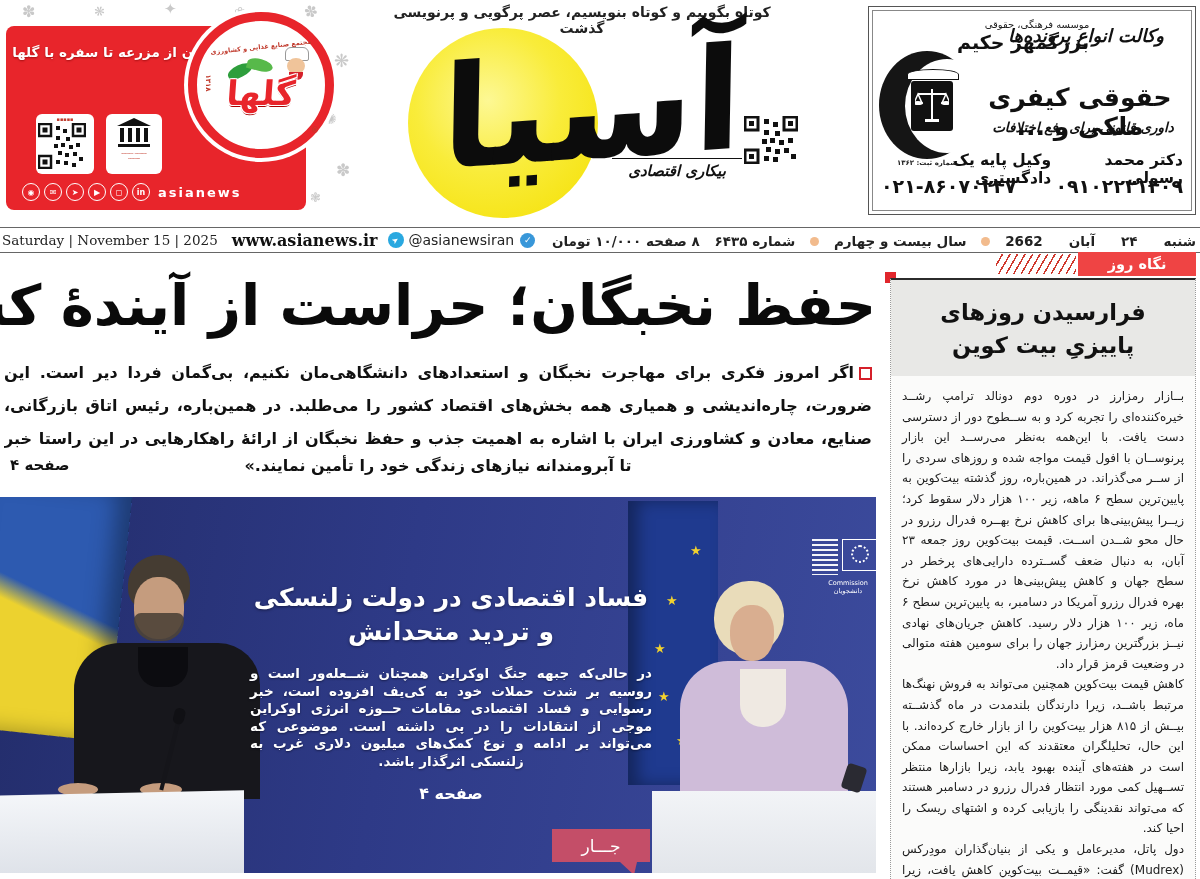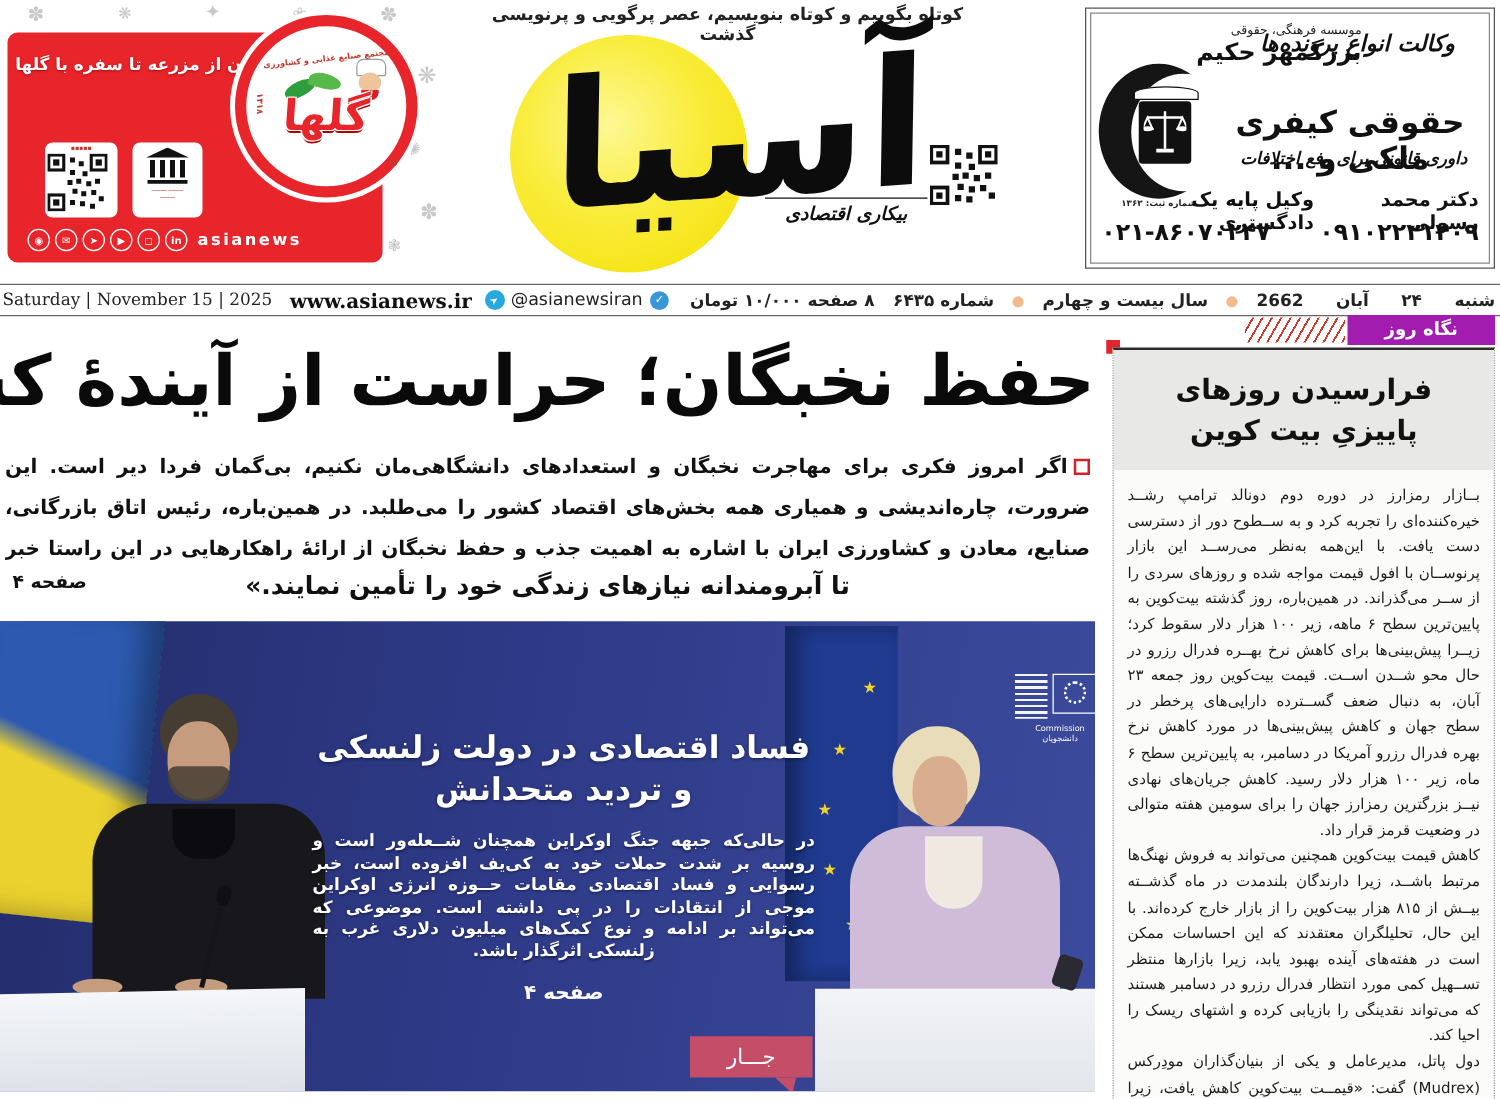--- a/index.html
+++ b/index.html
@@ -88,21 +88,21 @@
          justify-content:space-between;direction:rtl;font-size:13.5px;font-weight:bold;color:#222}
   .dl-dot{width:9px;height:9px;border-radius:50%;background:#f2bb8d}
   .dl-date{display:flex;gap:26px}
 
   
   .headline{left:0;top:258px;width:876px;height:96px;text-align:center;font-size:56px;font-weight:bold;color:#0a0a0a;
             direction:rtl;line-height:96px;white-space:nowrap;letter-spacing:-1px}
   .lead-body{left:4px;top:356px;width:868px;height:100px;overflow:hidden;direction:rtl;text-align:justify;
              font-size:16px;font-weight:bold;line-height:33px;color:#111}
   .lead-bullet{display:inline-block;width:9px;height:9px;border:2px solid #d5202a;margin-left:5px;vertical-align:middle}
-  .lead-end{left:4px;top:456px;width:868px;text-align:center;direction:rtl;font-size:20px;font-weight:bold;color:#111}
+  .lead-end{left:4px;top:456px;width:868px;text-align:center;direction:rtl;font-size:16px;font-weight:bold;color:#111}
   .lead-page{left:10px;top:456px;font-size:15px;font-weight:bold;color:#111;direction:rtl}
 
   
   .photo{left:0;top:497px;width:876px;height:376px;overflow:hidden;
          background:linear-gradient(100deg,#232d6b 0%,#2e3a87 45%,#3c4b9d 100%)}
   .ua-flag{position:absolute;left:-18px;top:-14px;width:138px;height:252px;transform:rotate(6deg);
            background:linear-gradient(200deg,#2d5ab0 0%,#2d5ab0 46%,#ecd22f 54%,#ecd22f 100%);
            box-shadow:inset -14px 0 22px rgba(0,0,0,.35)}
   .z-hair{position:absolute;left:128px;top:58px;width:62px;height:58px;border-radius:50% 50% 42% 42%;background:#453c32}
   .z-face{position:absolute;left:134px;top:80px;width:50px;height:62px;border-radius:46%;background:#c59c7e}
@@ -135,21 +135,21 @@
   .ph-title{font-size:25px;font-weight:bold;line-height:34px;text-shadow:0 1px 3px rgba(0,0,20,.5)}
   .ph-body{margin-top:16px;font-size:13.5px;font-weight:bold;line-height:17.5px;text-align:justify;text-align-last:center;
            text-shadow:0 1px 2px rgba(0,0,20,.5)}
   .ph-page{margin-top:14px;font-size:16px;font-weight:bold}
   .wm{position:absolute;left:552px;top:332px;width:98px;height:33px;background:#c44e68;color:#fff;font-weight:normal;
       font-size:17px;display:flex;align-items:center;justify-content:center;direction:rtl;letter-spacing:1px}
   .wm-tail{position:absolute;left:620px;top:365px;width:0;height:0;border-top:13px solid #c44e68;
            border-left:14px solid transparent;border-right:3px solid transparent}
 
   
-  .dv-label{left:1078px;top:252px;width:118px;height:24px;background:#a21caf;color:#fff;font-size:14.5px;font-weight:bold;
+  .dv-label{left:1078px;top:252px;width:118px;height:24px;background:#ef4444;color:#fff;font-size:14.5px;font-weight:bold;
             display:flex;align-items:center;justify-content:center;direction:rtl}
   .dv-hatch{left:996px;top:254px;width:80px;height:20px;
             background:repeating-linear-gradient(120deg,transparent 0 5px,#d0392e 5px 6.5px)}
   .dv-box{left:890px;top:278px;width:306px;height:601px;border-top:2.5px solid #2b2b2b;
           border-left:1px dotted #9a9a9a;border-right:1px dotted #9a9a9a;box-sizing:border-box;background:#fbfbfa;overflow:hidden}
   .dv-corner{left:885px;top:272px;width:11px;height:11px;background:#e0262c}
   .dv-title{background:#e8e8e6;padding:16px 14px 14px;text-align:center;font-size:22.5px;font-weight:bold;color:#111;
             direction:rtl;line-height:33px}
   .dv-body{padding:10px 11px;direction:rtl;text-align:justify;font-size:12px;line-height:20.6px;color:#1c1c1c}
   .dv-body p{margin:0}

